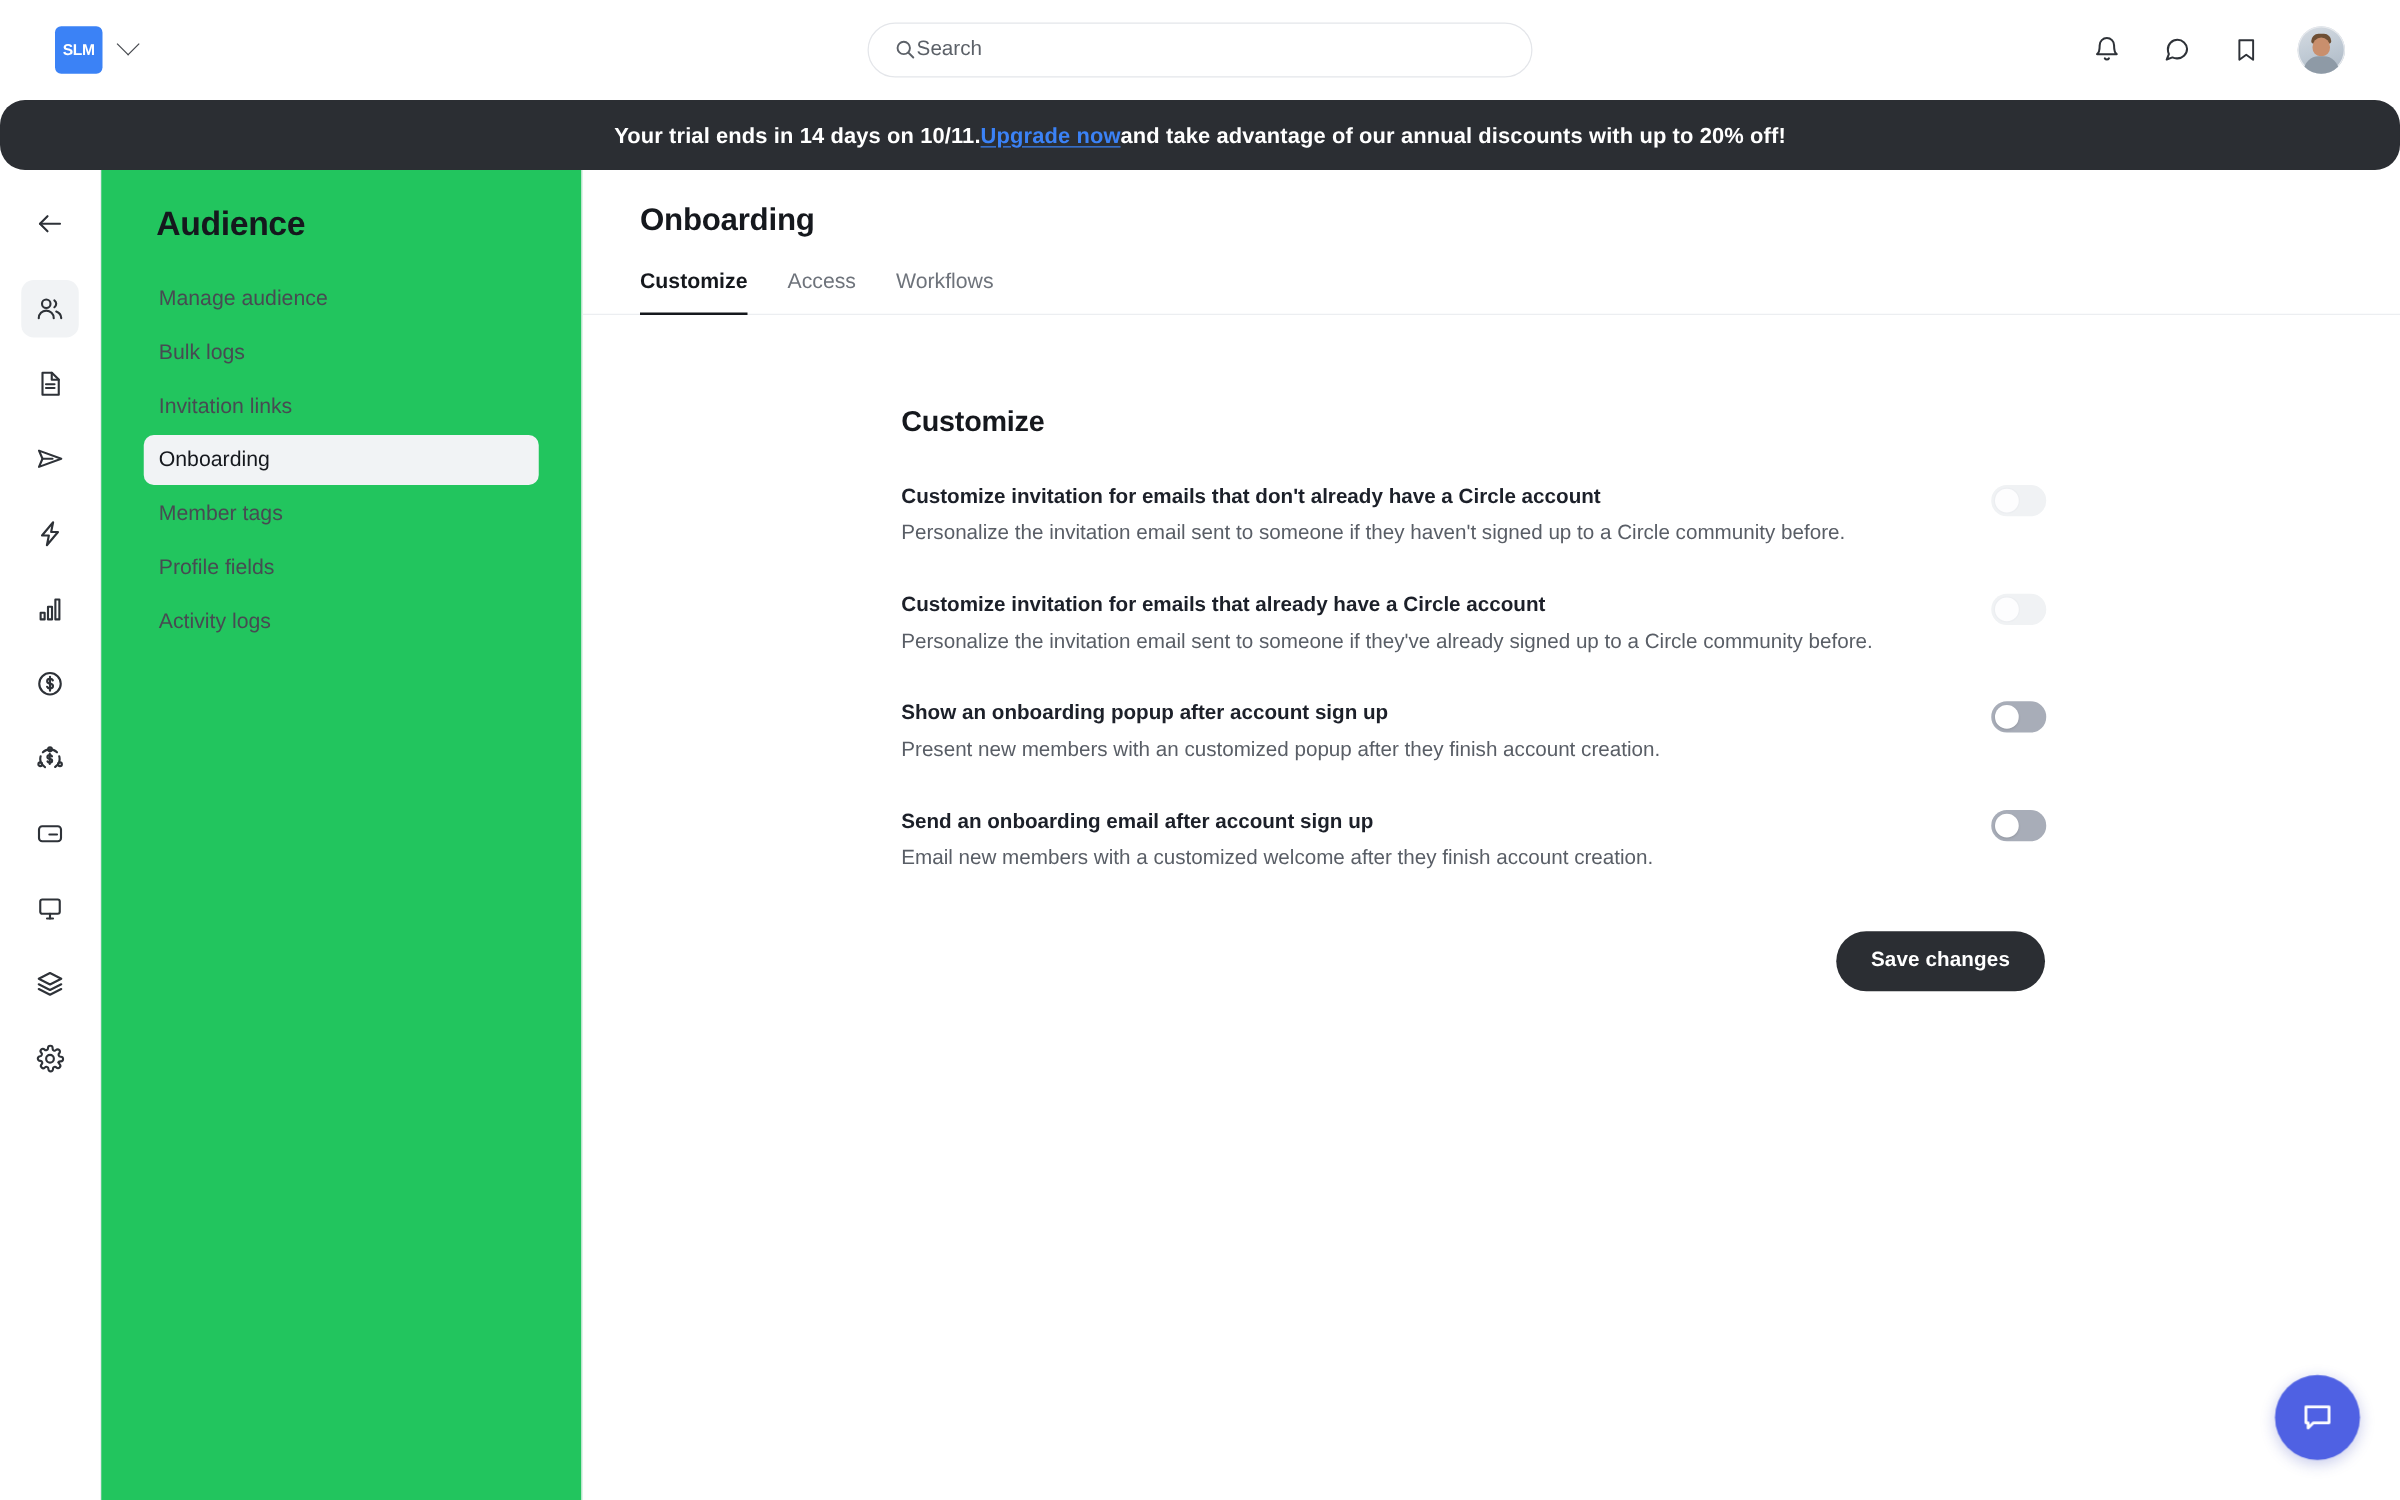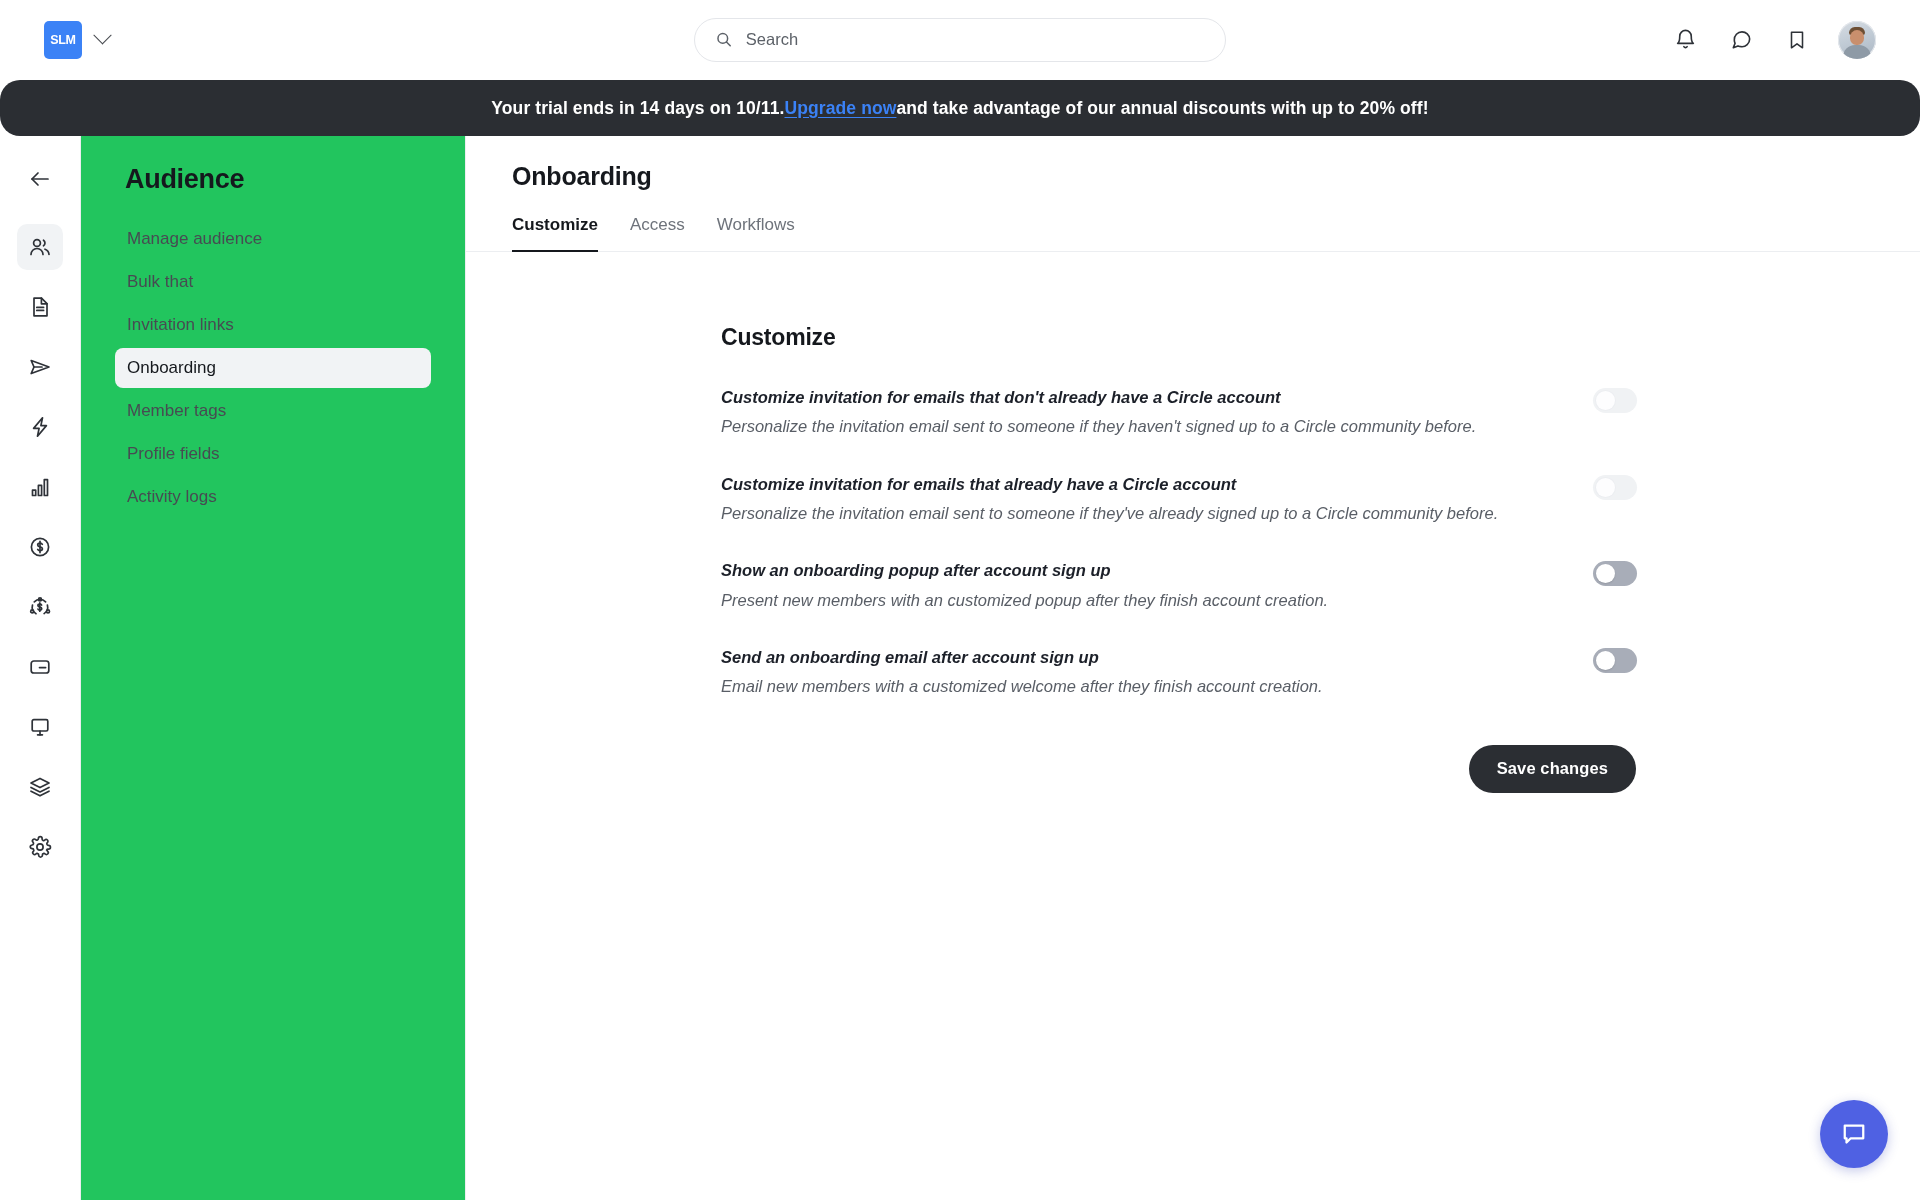--- a/index.html
+++ b/index.html
@@ -51,21 +51,20 @@
     height: 44px;
   }
   .search-box {
     width: 100%;
     height: 100%;
     border: 1px solid #e4e6ea;
     border-radius: 24px;
     display: flex;
     align-items: center;
     padding: 0 20px;
-    gap: 13px;
     background: #fff;
   }
   .search-box input {
     border: none;
     outline: none;
     font-size: 16.5px;
     color: #5c6168;
     font-family: "Liberation Sans", sans-serif;
     width: 100%;
     background: transparent;
@@ -246,21 +245,21 @@
     letter-spacing: -0.2px;
     margin-bottom: 35px;
   }
   .setting-row {
     display: flex;
     align-items: flex-start;
     justify-content: space-between;
     gap: 40px;
     margin-bottom: 34px;
   }
-  .setting-text { max-width: 852px; font-style: italic; }
+  .setting-text { max-width: 852px; }
   .setting-title {
     font-size: 16.5px;
     font-weight: 700;
     color: #1c2029;
     margin-bottom: 7px;
     line-height: 1.35;
   }
   .setting-desc {
     font-size: 16.5px;
     color: #595e66;
@@ -460,21 +459,21 @@
         <circle cx="12" cy="12" r="3.1"></circle>
         <path d="M19.3 14.6a1.5 1.5 0 0 0 .3 1.7l.1.1a1.8 1.8 0 1 1-2.6 2.6l-.1-.1a1.5 1.5 0 0 0-1.7-.3 1.5 1.5 0 0 0-.9 1.4v.2a1.8 1.8 0 1 1-3.7 0V20a1.5 1.5 0 0 0-1-1.4 1.5 1.5 0 0 0-1.7.3l-.1.1a1.8 1.8 0 1 1-2.6-2.6l.1-.1a1.5 1.5 0 0 0 .3-1.7 1.5 1.5 0 0 0-1.4-.9h-.2a1.8 1.8 0 1 1 0-3.7H4a1.5 1.5 0 0 0 1.4-1 1.5 1.5 0 0 0-.3-1.7l-.1-.1a1.8 1.8 0 1 1 2.6-2.6l.1.1a1.5 1.5 0 0 0 1.7.3H9.5a1.5 1.5 0 0 0 .9-1.4v-.2a1.8 1.8 0 1 1 3.7 0V4a1.5 1.5 0 0 0 .9 1.4 1.5 1.5 0 0 0 1.7-.3l.1-.1a1.8 1.8 0 1 1 2.6 2.6l-.1.1a1.5 1.5 0 0 0-.3 1.7v.1a1.5 1.5 0 0 0 1.4.9h.2a1.8 1.8 0 1 1 0 3.7H20a1.5 1.5 0 0 0-1.4.9z"></path>
       </svg>
     </div>
   </nav>
 
   <aside class="subnav">
     <h1>Audience</h1>
     <ul class="subnav-list">
       <li class="subnav-item">Manage audience</li>
-      <li class="subnav-item">Bulk that</li>
+      <li class="subnav-item">Bulk logs</li>
       <li class="subnav-item">Invitation links</li>
       <li class="subnav-item active">Onboarding</li>
       <li class="subnav-item">Member tags</li>
       <li class="subnav-item">Profile fields</li>
       <li class="subnav-item">Activity logs</li>
     </ul>
   </aside>
 
   <main class="main">
     <div class="main-head">

